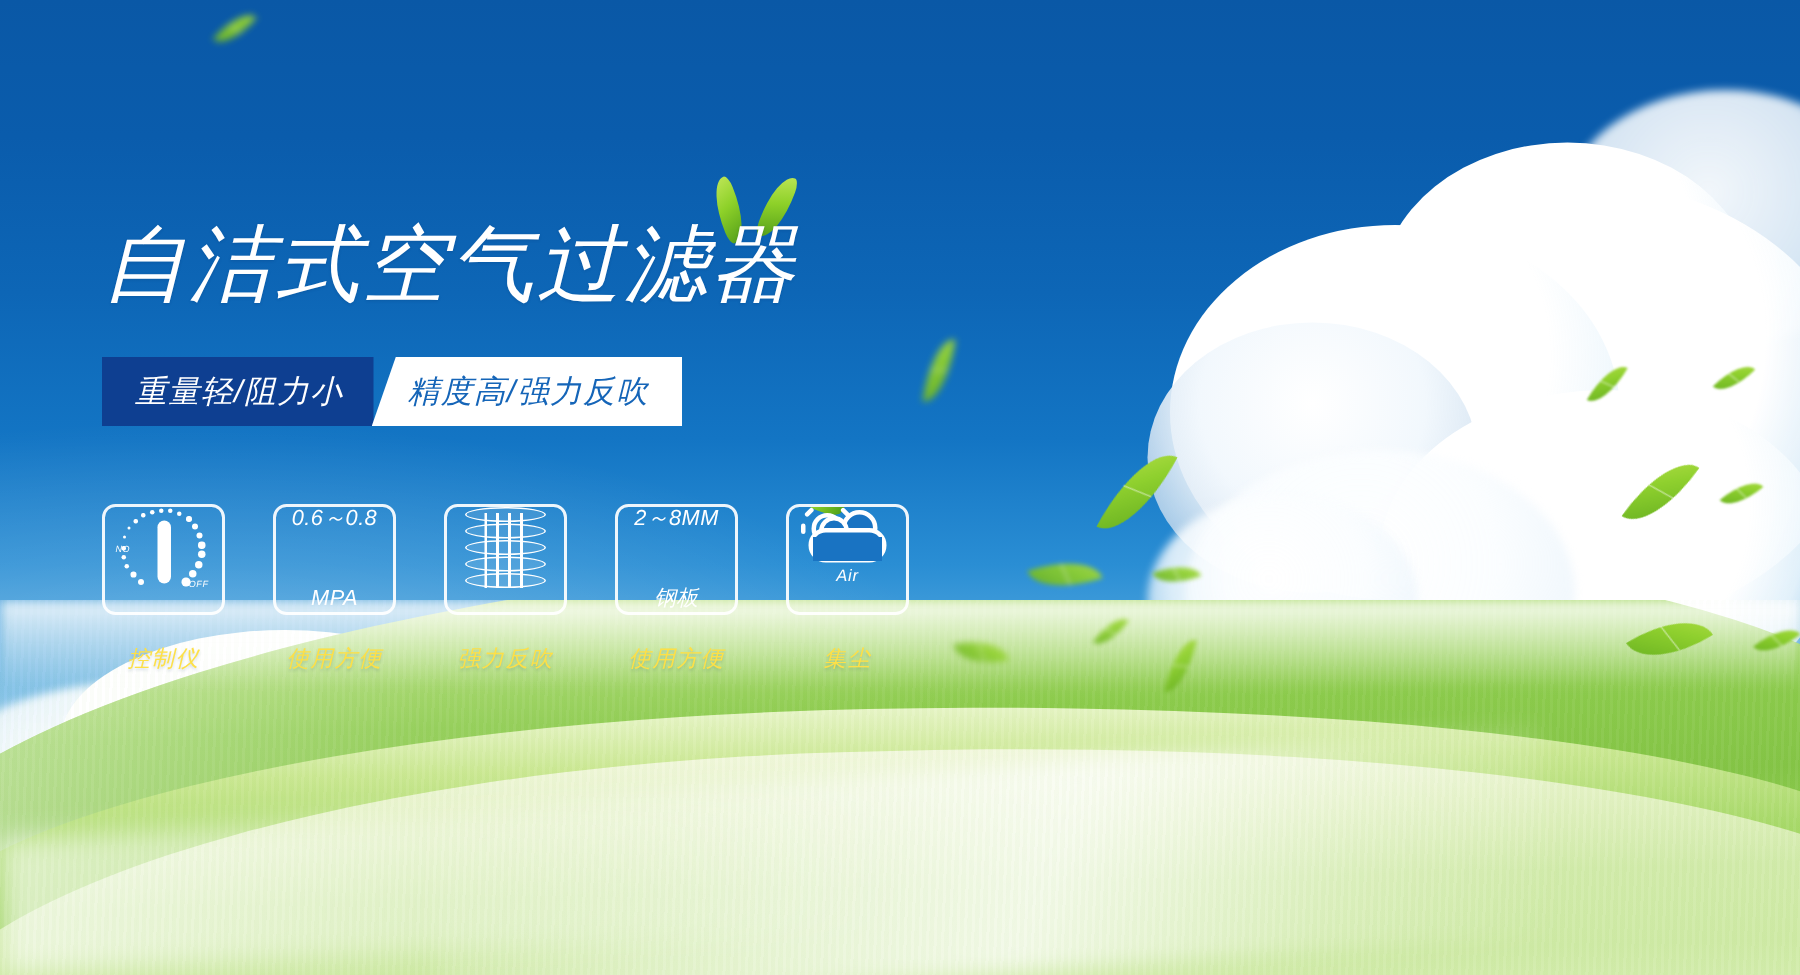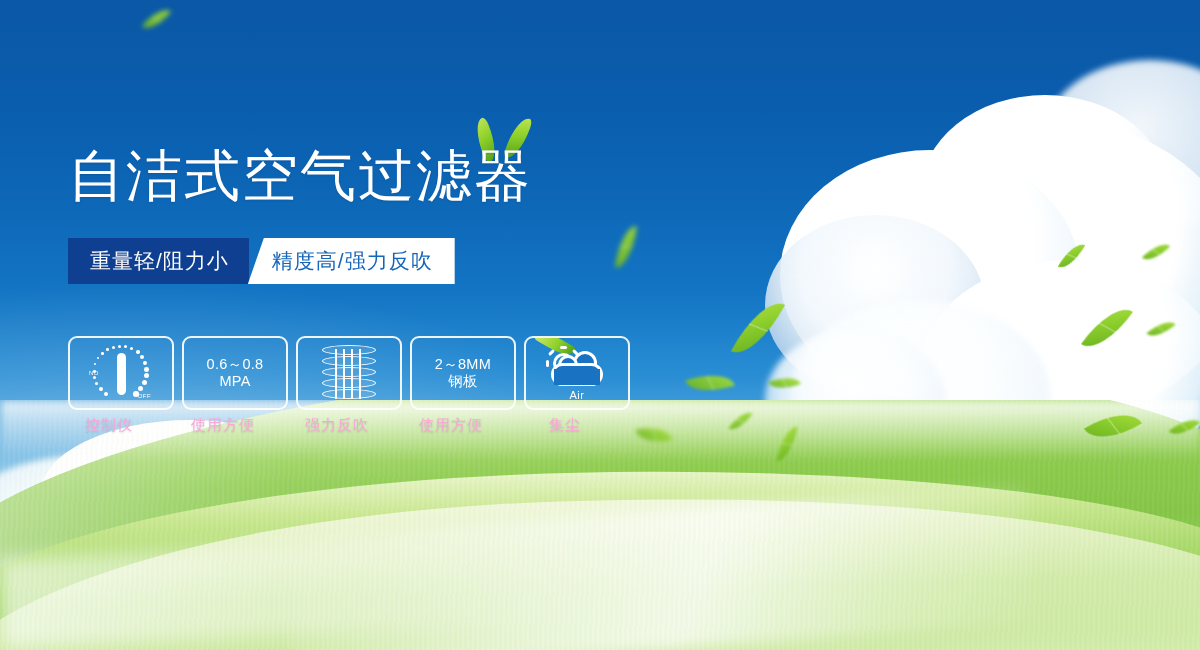--- a/index.html
+++ b/index.html
@@ -10,20 +10,21 @@
   }
   * { box-sizing: border-box; }
 
   .banner {
     position: relative;
     width: 1200px;
     height: 650px;
     overflow: hidden;
     font-family: "Liberation Sans", "DejaVu Sans", sans-serif;
     background: #0a5aa8;
+    font-style: italic;
   }
 
   
   .sky {
     position: absolute;
     inset: 0;
     background:
       linear-gradient(to bottom,
         #0a58a6 0%,
         #0a5cac 14%,
@@ -233,41 +234,41 @@
   .features {
     position: absolute;
     left: 68px;
     top: 336px;
     display: flex;
     gap: 32px;
   }
   .feature { width: 82px; text-align: center; }
 
   .feat-box {
-    width: 106px;
+    width: 82px;
     height: 74px;
     border: 2px solid rgba(255,255,255,0.92);
     border-radius: 9px;
     display: flex;
     flex-direction: column;
     align-items: center;
-    justify-content: center;
+    justify-content: space-between;
     color: #ffffff;
     position: relative;
     overflow: hidden;
   }
   .feat-text {
     font-size: 14.5px;
     line-height: 1.18;
     letter-spacing: .3px;
   }
   .feat-caption {
-    margin-top: 6px;
+    margin-top: 20px;
     font-size: 15px;
-    color: #f9a8d4;
+    color: #fde047;
     letter-spacing: 1px;
     text-shadow: 0 1px 2px rgba(0,50,100,0.18);
   }
 
   
   .gauge { position: relative; width: 62px; height: 58px; }
   .gauge .dot {
     position: absolute;
     background: #ffffff;
     border-radius: 50%;

